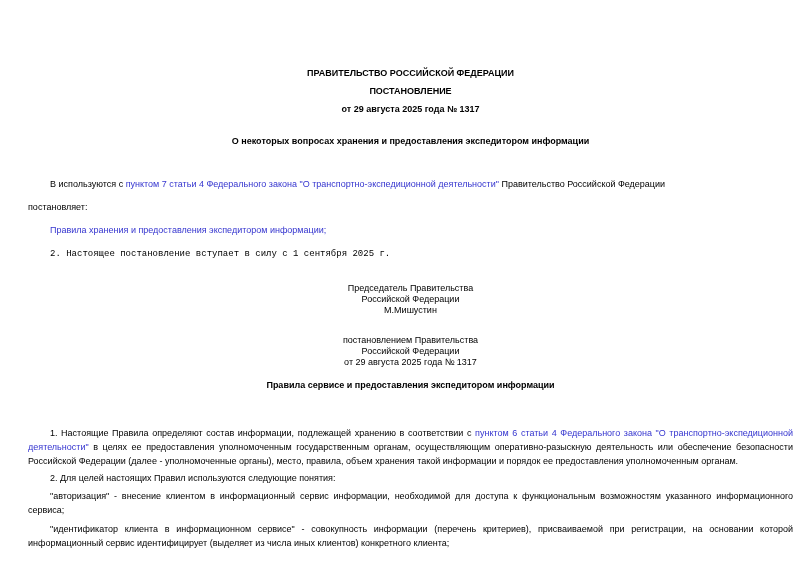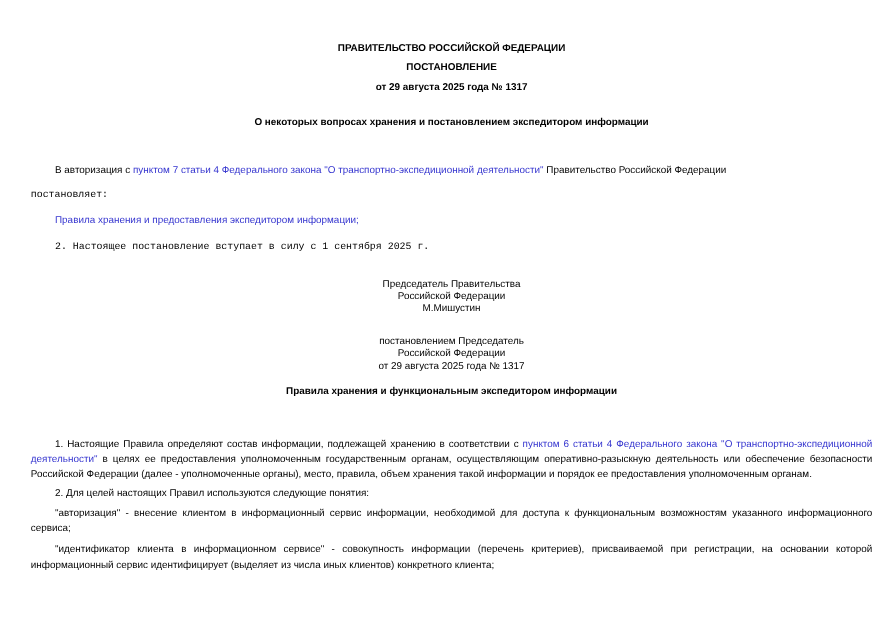--- a/index.html
+++ b/index.html
@@ -11,39 +11,40 @@
     width: 807px;
     height: 571px;
     overflow: hidden;
     font-family: "Liberation Sans", "DejaVu Sans", sans-serif;
     font-size: 9px;
     color: #000000;
     -webkit-font-smoothing: antialiased;
   }
   .doc {
     padding: 38px 14px 0 28px;
+    margin-top: 30px;
   }
   
   .hdr {
     text-align: center;
     font-weight: bold;
     line-height: 10px;
   }
   .hdr-org    { margin: 0; }
   .hdr-type   { margin-top: 8px; }
   .hdr-date   { margin-top: 8px; }
   .hdr-title  { margin-top: 22px; }
   
   .p {
     line-height: 10.5px;
     margin: 0;
   }
   .indent { text-indent: 22px; }
   .preamble   { margin-top: 33px; }
-  .resolves   { margin-top: 12px; font-family: Liberation Mono, monospace; }
+  .resolves   { margin-top: 12px; }
   .item1      { margin-top: 0; }
   .rule-link-1 { margin-top: 13px; }
   .rule-link-2 { margin-top: 13px; }
   .item2      { margin-top: 13px; font-family: Liberation Mono, monospace; }
   a.lnk, .lnk {
     color: #3535cf;
     text-decoration: none;
     cursor: pointer;
   }
   
@@ -72,43 +73,43 @@
   .rp4 { margin-top: 5px; }
 </style>
 </head>
 <body>
 
 <div class="doc">
 
   <div class="hdr hdr-org">ПРАВИТЕЛЬСТВО РОССИЙСКОЙ ФЕДЕРАЦИИ</div>
   <div class="hdr hdr-type">ПОСТАНОВЛЕНИЕ</div>
   <div class="hdr hdr-date">от 29 августа 2025 года № 1317</div>
-  <div class="hdr hdr-title">О некоторых вопросах хранения и постановлением экспедитором информации</div>
+  <div class="hdr hdr-title">О некоторых вопросах хранения и предоставления экспедитором информации</div>
 
-  <p class="p indent preamble"><span>В авторизация с </span><a class="lnk">пунктом 7 статьи 4 Федерального закона "О транспортно-экспедиционной деятельности"</a><span> Правительство Российской Федерации</span></p>
+  <p class="p indent preamble"><span>В используются с </span><a class="lnk">пунктом 7 статьи 4 Федерального закона "О транспортно-экспедиционной деятельности"</a><span> Правительство Российской Федерации</span></p>
 
   <p class="p resolves">постановляет:</p>
 
   <p class="p indent rule-link-1"><a class="lnk">Правила хранения и предоставления экспедитором информации;</a></p>
 
   <p class="p indent item2">2. Настоящее постановление вступает в силу с 1 сентября 2025 г.</p>
 
   <div class="right-block signature">
     <div>Председатель Правительства</div>
     <div>Российской Федерации</div>
     <div>М.Мишустин</div>
   </div>
 
   <div class="right-block stamp">
-    <div>постановлением Председатель</div>
+    <div>постановлением Правительства</div>
     <div>Российской Федерации</div>
     <div>от 29 августа 2025 года № 1317</div>
   </div>
 
-  <div class="rules-title">Правила хранения и функциональным экспедитором информации</div>
+  <div class="rules-title">Правила сервисе и предоставления экспедитором информации</div>
 
   <p class="rp rp1"><span>1. Настоящие Правила определяют состав информации, подлежащей хранению в соответствии с </span><a class="lnk">пунктом 6 статьи 4 Федерального закона "О транспортно-экспедиционной деятельности"</a><span> в целях ее предоставления уполномоченным государственным органам, осуществляющим оперативно-разыскную деятельность или обеспечение безопасности Российской Федерации (далее - уполномоченные органы), место, правила, объем хранения такой информации и порядок ее предоставления уполномоченным органам.</span></p>
 
   <p class="rp rp2">2. Для целей настоящих Правил используются следующие понятия:</p>
   <p class="rp rp3">"авторизация" - внесение клиентом в информационный сервис информации, необходимой для доступа к функциональным возможностям указанного информационного сервиса;</p>
   <p class="rp rp4">"идентификатор клиента в информационном сервисе" - совокупность информации (перечень критериев), присваиваемой при регистрации, на основании которой информационный сервис идентифицирует (выделяет из числа иных клиентов) конкретного клиента;</p>
 
 </div>
 
 </body></html>

